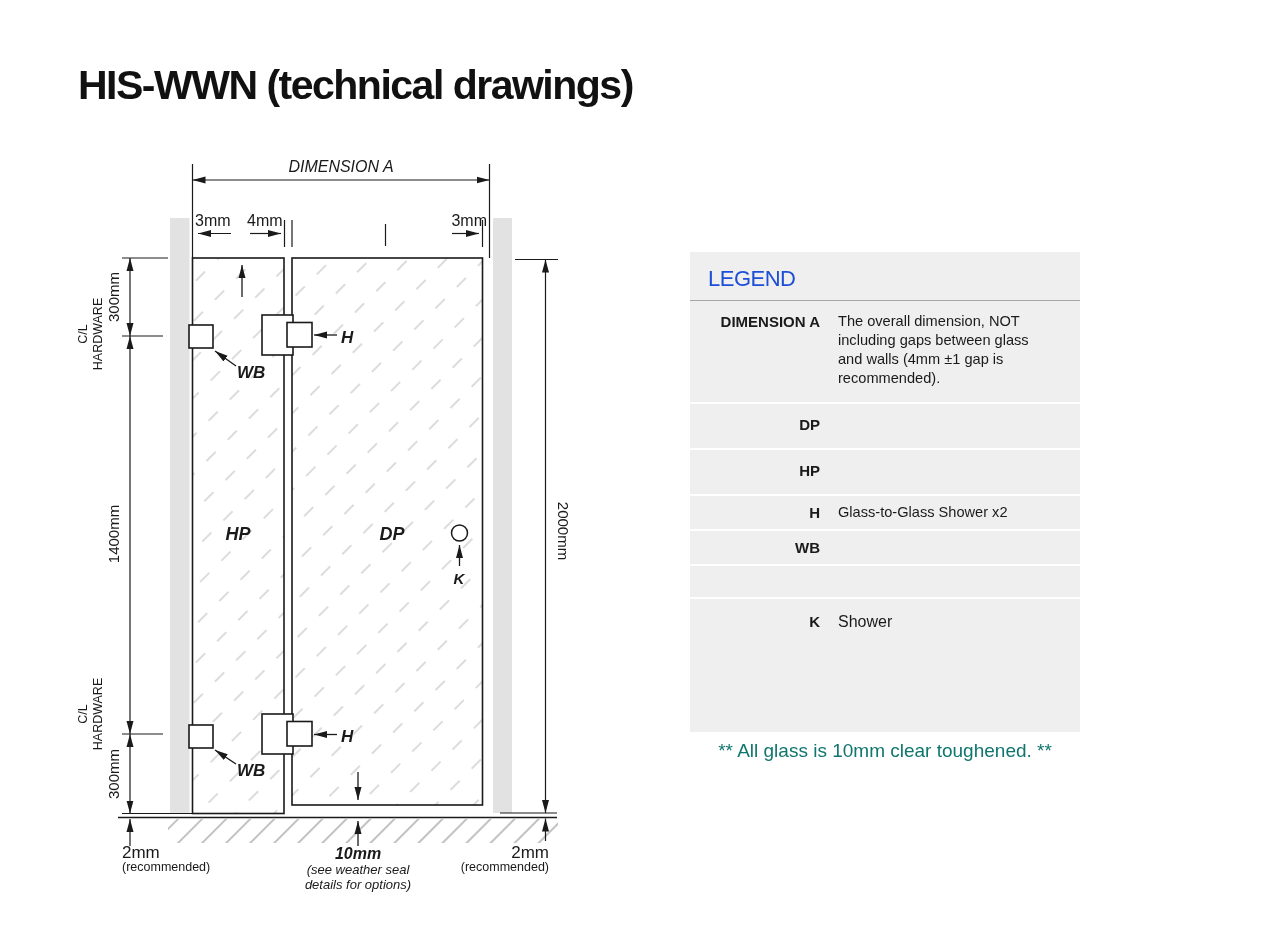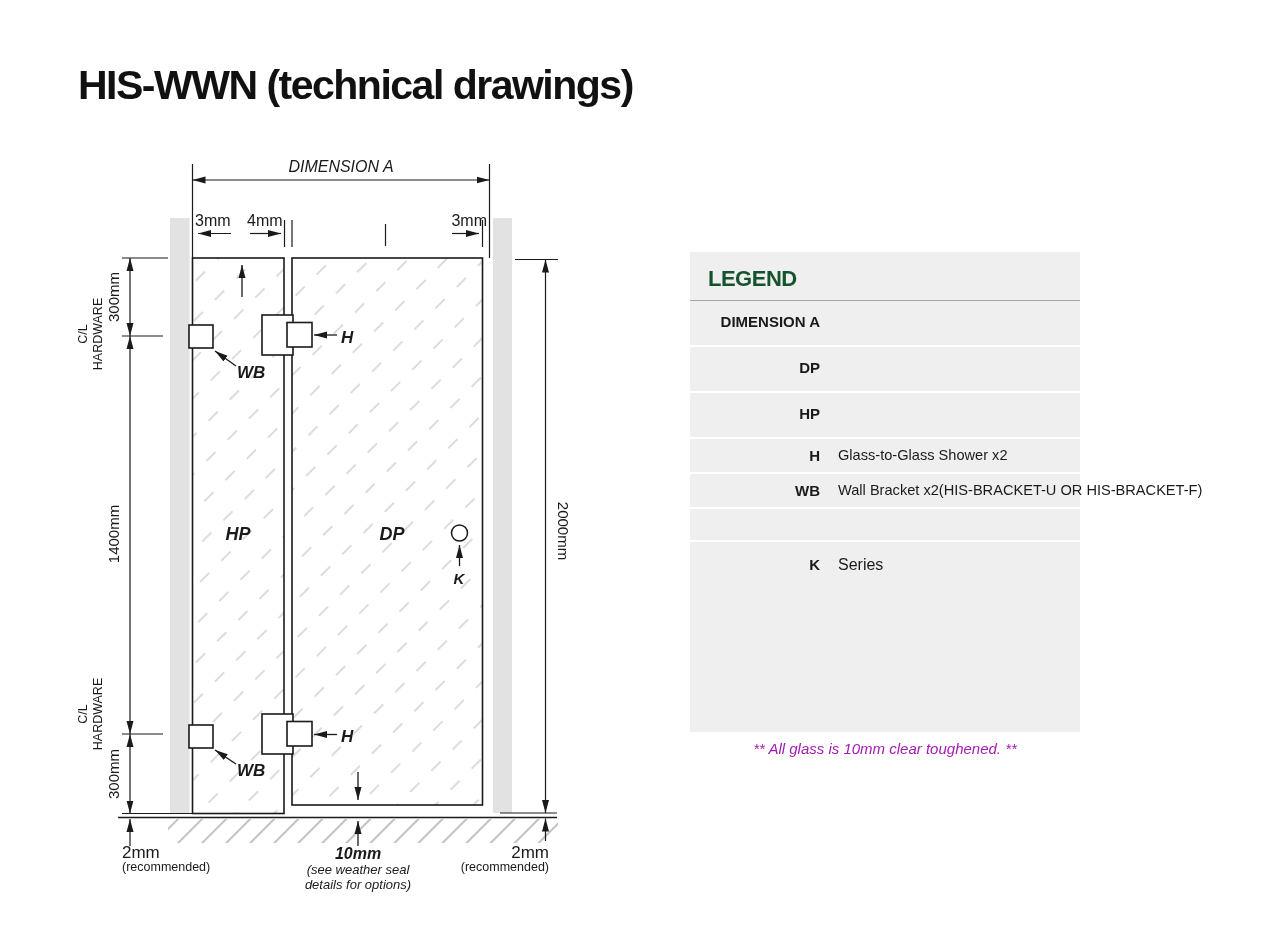--- a/index.html
+++ b/index.html
@@ -12,36 +12,36 @@
   svg text{fill:#1a1a1a;font-family:"Liberation Sans",sans-serif;}
   .t15{font-size:15px;}
   .t16{font-size:16px;}
   .t17{font-size:17px;}
   .t12{font-size:12.5px;}
   .it{font-style:italic;}
   .bi{font-style:italic;font-weight:bold;}
   
   .legend{position:absolute;left:690px;top:252px;width:390px;height:480px;
           background:#efefef;box-sizing:border-box;padding:12px 0 0 0;}
-  .legend-title{font-size:22px;font-weight:bold;letter-spacing:-0.5px;
-          padding:2px 0 8px 18px;color:#14532d;}
+  .legend-title{font-size:22px;font-weight:normal;letter-spacing:-0.5px;
+          padding:2px 0 8px 18px;color:#1d4ed8;}
   .lsep-dark{border-top:1px solid #a6a6a6;margin:0;}
   .lsep{border-top:2px solid #ffffff;margin:0;}
   .lrow{display:flex;align-items:flex-start;padding:11px 0 14px 0;}
   .lrow.one{padding:7px 0 7px 0;}
   .lrow.krow{padding:13px 0 15px 0;}
   .lrow.empty{height:31px;padding:0;}
   .term{width:130px;text-align:right;font-weight:bold;font-size:15px;
         line-height:19px;flex:0 0 130px;}
   .desc{margin-left:18px;width:228px;font-size:14.6px;line-height:19px;
         white-space:pre-line;}
   .desc.wide{width:auto;white-space:nowrap;overflow:visible;}
   .desc.big{font-size:16px;}
   .footnote{position:absolute;left:690px;top:740px;width:390px;
-        text-align:center;font-style:italic;font-size:15px;color:#a21caf;}
+        text-align:center;font-size:19px;color:#0f766e;}
 </style>
 </head>
 <body>
 
 <h1 class="page-title">HIS-WWN (technical drawings)</h1>
 
 <svg class="drawing" width="660" height="944" viewBox="0 0 660 944">
   <defs>
     <marker id="ah" markerUnits="userSpaceOnUse" markerWidth="14" markerHeight="10" refX="13" refY="5" orient="auto-start-reverse">
       <path d="M13,5 L0,1.5 L0,8.5 Z" fill="#1a1a1a"></path>
@@ -166,20 +166,24 @@
   <text class="it" style="font-size:13px" x="358" y="874" text-anchor="middle">(see weather seal</text>
   <text class="it" style="font-size:13px" x="358" y="889" text-anchor="middle">details for options)</text>
 </svg>
 
 <div class="legend">
   <div class="legend-title">LEGEND</div>
   <div class="lsep-dark"></div>
 
   <div class="lrow">
     <div class="term">DIMENSION A</div>
+    <div class="desc">The overall dimension, NOT
+including gaps between glass
+and walls (4mm ±1 gap is
+recommended).</div>
   </div>
   <div class="lsep"></div>
 
   <div class="lrow">
     <div class="term">DP</div>
   </div>
   <div class="lsep"></div>
 
   <div class="lrow">
     <div class="term">HP</div>
@@ -187,29 +191,28 @@
   <div class="lsep"></div>
 
   <div class="lrow one">
     <div class="term">H</div>
     <div class="desc">Glass-to-Glass Shower x2</div>
   </div>
   <div class="lsep"></div>
 
   <div class="lrow one">
     <div class="term">WB</div>
-    <div class="desc wide">Wall Bracket x2(HIS-BRACKET-U OR HIS-BRACKET-F)</div>
   </div>
   <div class="lsep"></div>
 
   <div class="lrow empty">
     <div class="term"></div>
     <div class="desc"></div>
   </div>
   <div class="lsep"></div>
 
   <div class="lrow krow">
     <div class="term">K</div>
-    <div class="desc big">Series</div>
+    <div class="desc big">Shower</div>
   </div>
 </div>
 
 <div class="footnote">** All glass is 10mm clear toughened. **</div>
 
 </body></html>

